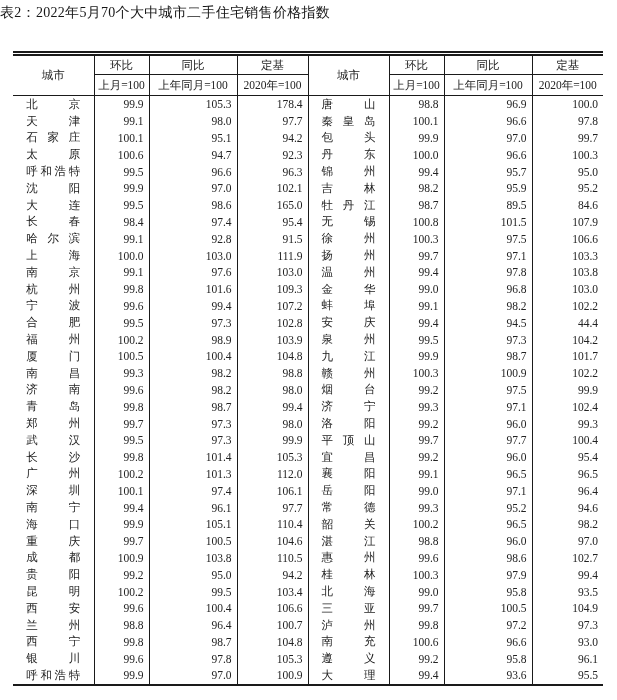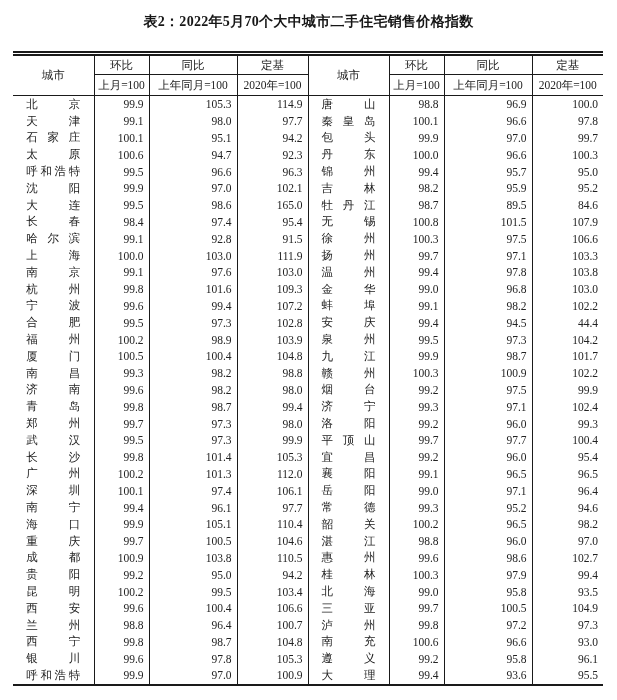--- a/index.html
+++ b/index.html
@@ -9,24 +9,24 @@
   }
   body {
     width: 617px;
     height: 700px;
     position: relative;
     font-family: "Liberation Serif", "DejaVu Serif", serif;
     color: #1c1c1c;
     overflow: hidden;
   }
   .page-title {
-    padding-top: 13px;
-    text-align: center;
+    padding-top: 4px;
+    text-align: left;
     font-size: 14px;
-    font-weight: 700;
+    font-weight: 400;
     letter-spacing: 0.3px;
     color: #161616;
   }
   table.idx {
     position: absolute;
     left: 13px;
     top: 51px;
     width: 590px;
     border-collapse: collapse;
     table-layout: fixed;
@@ -93,21 +93,21 @@
         <th>上月=100</th>
         <th>上年同月=100</th>
         <th class="no-r">2020年=100</th>
       </tr>
     </thead>
     <tbody>
         <tr>
           <td class="city"><span class="cityname">北京</span></td>
           <td class="num">99.9</td>
           <td class="num">105.3</td>
-          <td class="num">114.9</td>
+          <td class="num">178.4</td>
           <td class="city"><span class="cityname">唐山</span></td>
           <td class="num">98.8</td>
           <td class="num">96.9</td>
           <td class="num no-r">100.0</td>
         </tr>
         <tr>
           <td class="city"><span class="cityname">天津</span></td>
           <td class="num">99.1</td>
           <td class="num">98.0</td>
           <td class="num">97.7</td>

